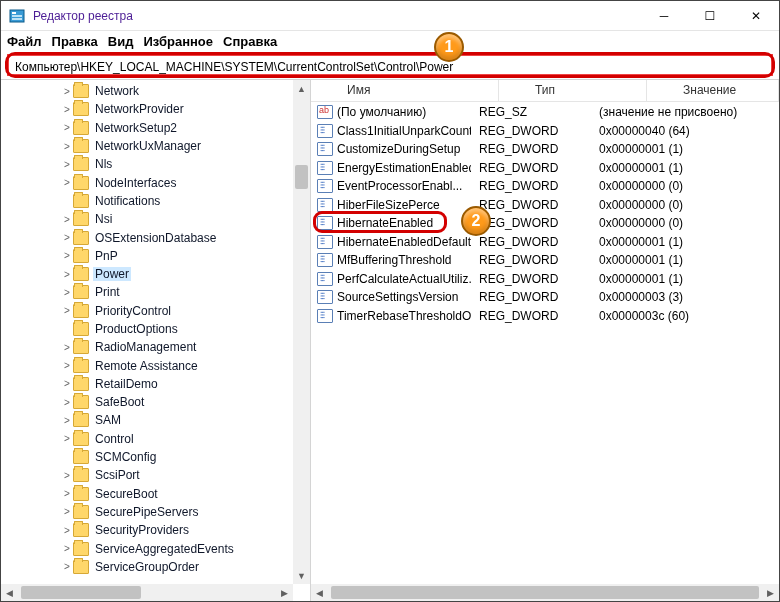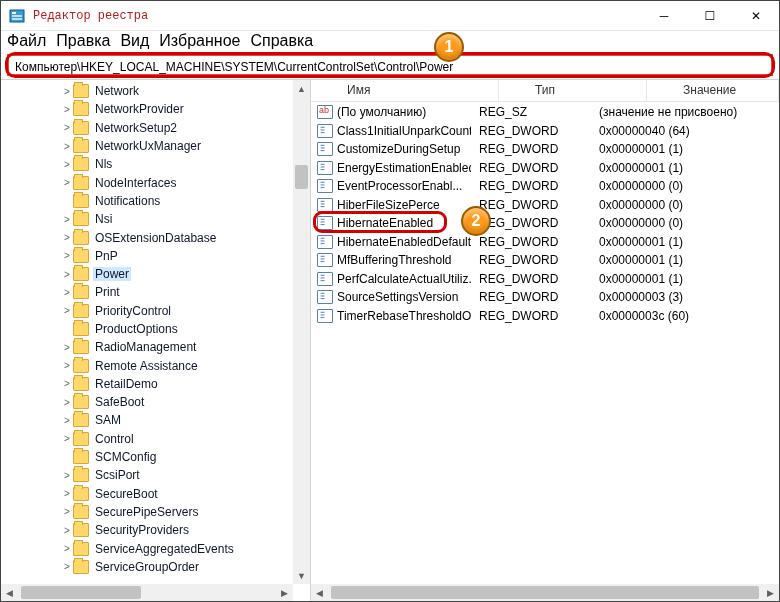--- a/index.html
+++ b/index.html
@@ -1,25 +1,25 @@
 <!DOCTYPE html>
 <html><head>
 <meta charset="utf-8">
 <style>
 * { margin: 0; padding: 0; box-sizing: border-box; font-family: "Segoe UI", Tahoma, sans-serif; font-size: 12px; }
 body { background: #fff; width: 780px; height: 602px; overflow: hidden; border: 1px solid #444; display: flex; flex-direction: column; }
 .titlebar { height: 30px; display: flex; align-items: center; padding: 0 0 0 8px; background: #fff; border-bottom: 1px solid #e5e5e5; }
 .titlebar .app-icon { width: 16px; height: 16px; margin-right: 8px; }
 .titlebar .app-icon svg { width: 16px; height: 16px; }
-.titlebar .title { flex: 1; color: #b91c1c; font-family: Liberation Mono, monospace; }
+.titlebar .title { flex: 1; color: #4c1d95; }
 .titlebar .win-btns { display: flex; }
 .titlebar .win-btn { width: 46px; height: 30px; display: flex; align-items: center; justify-content: center; color: #000; }
 .titlebar .win-btn.close { color: #000; }
 .menubar { height: 20px; display: flex; align-items: center; padding: 0 6px; gap: 10px; }
-.menubar span { color: #000; font-size: 16px; }
+.menubar span { color: #000; font-size: 13px; font-weight: bold; }
 .addrbar-wrap { position: relative; padding: 3px 6px; }
 .addrbar { border: 2px solid #ef4444; padding: 2px 6px; height: 22px; line-height: 18px; color: #000; background: #fff; }
 .callout-border { position: absolute; left: 4px; top: 1px; right: 4px; height: 26px; border: 3px solid #d30000; border-radius: 10px; pointer-events: none; }
 .badge { position: absolute; width: 30px; height: 30px; background: #ff9a1a; border-radius: 50%; border: 2px solid #9a5a00; display: flex; align-items: center; justify-content: center; color: #fff; font-weight: bold; font-size: 16px; box-shadow: inset 0 -4px 4px rgba(0,0,0,0.15), inset 0 4px 4px rgba(255,255,255,0.4); }
 .badge.b1 { right: 315px; top: -19px; z-index: 10; }
 .main { flex: 1; display: flex; border-top: 1px solid #d4d4d4; overflow: hidden; position: relative; }
 .tree { width: 310px; border-right: 1px solid #d4d4d4; overflow: hidden; position: relative; padding: 2px 0 0 0; }
 .tree-inner { padding-left: 34px; }
 .tree-row { display: flex; align-items: center; height: 18.3px; white-space: nowrap; position: relative; margin-left: 40px; }
 .tree-row .exp { width: 12px; margin-left: -14px; color: #666; font-size: 10px; display: inline-flex; justify-content: center; }

